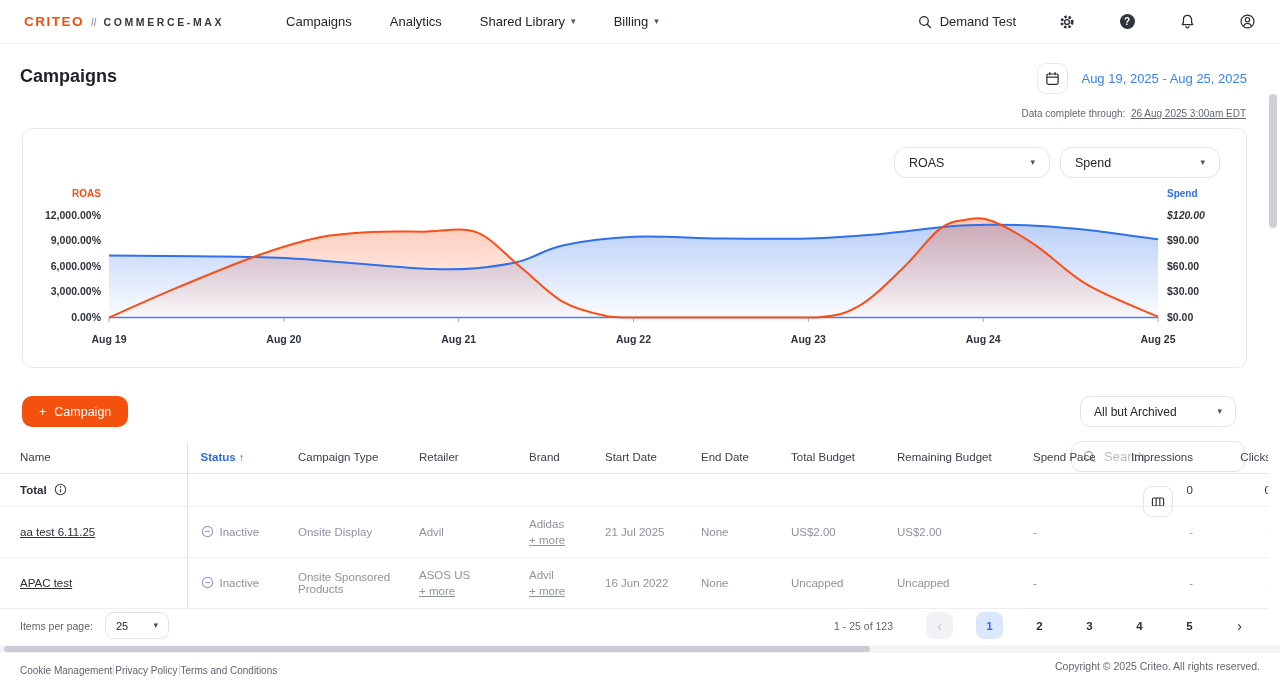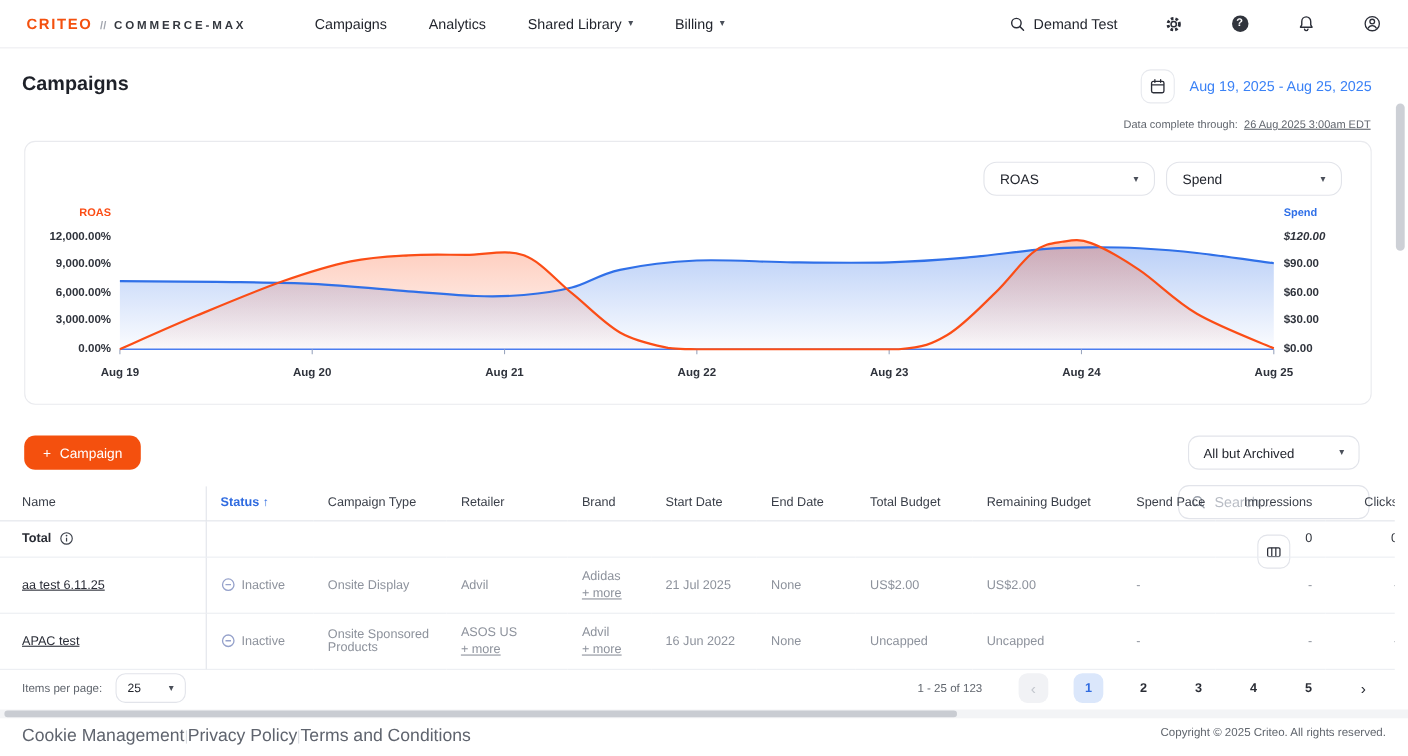--- a/index.html
+++ b/index.html
@@ -99,21 +99,21 @@
           font-size:11.5px; color:#2a2d35; cursor:pointer; font-weight:600;}
   .pg-btn.disabled{background:#f1f2f5; color:#c2c6cd; cursor:default;}
   .pg-btn.active{background:#dbe7fb; color:var(--blue);}
   .pg-chev{font-size:14px; font-weight:400;}
 
   
   .hscroll{position:absolute; top:645px; left:0; width:1280px; height:8px; background:#f3f4f6;}
   .hscroll .thumb{position:absolute; left:4px; top:1px; width:866px; height:6px; background:#c9ccd2; border-radius:4px; cursor:grab;}
   .vscroll-thumb{position:absolute; top:94px; right:3px; width:8px; height:134px; background:#cdd0d6; border-radius:4px; cursor:grab;}
   .footer{position:absolute; top:653px; left:0; width:1280px; height:34px; display:flex; align-items:center; padding:0 20px;}
-  .foot-links{display:flex; align-items:center; gap:1px; font-size:16px; color:#5f646e;}
+  .foot-links{display:flex; align-items:center; gap:1px; font-size:10px; color:#5f646e;}
   .foot-sep{width:1px; height:12px; background:#d9dce1;}
   .foot-links span{cursor:pointer;}
   .copyright{margin-left:auto; font-size:10.5px; color:var(--text-soft); position:relative; top:-4px;}
   svg.ic{display:block;}
 </style>
 </head>
 <body>
 
 <div class="topnav">
   <div class="logo">

